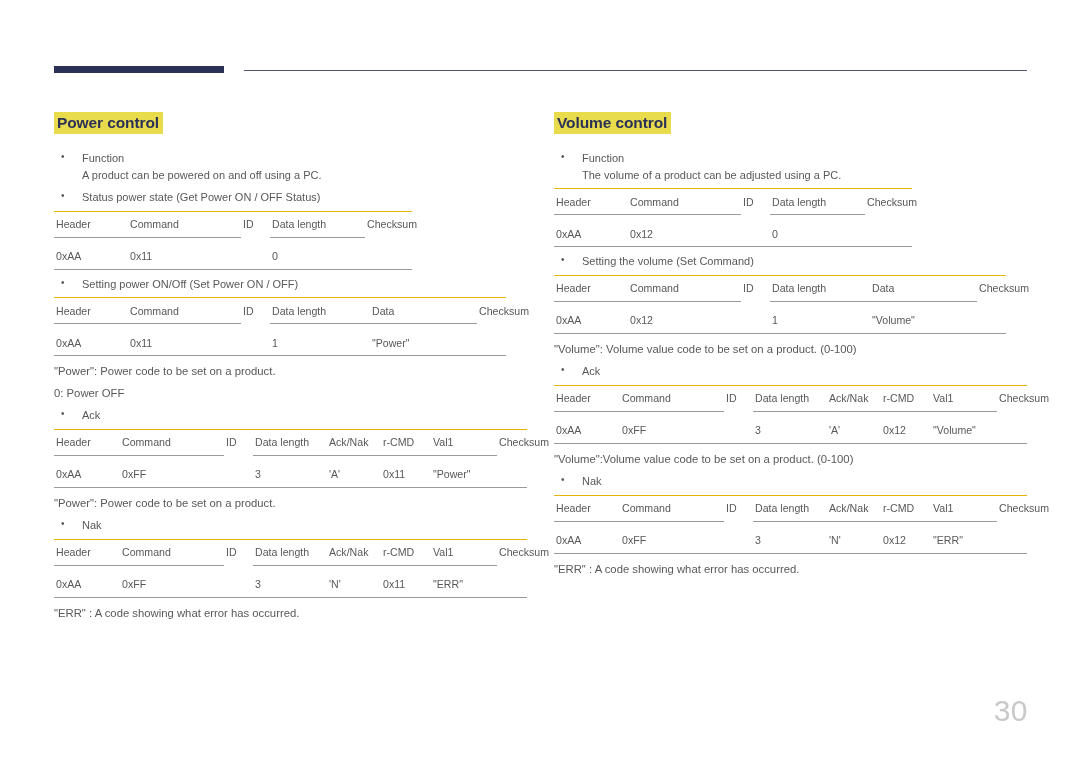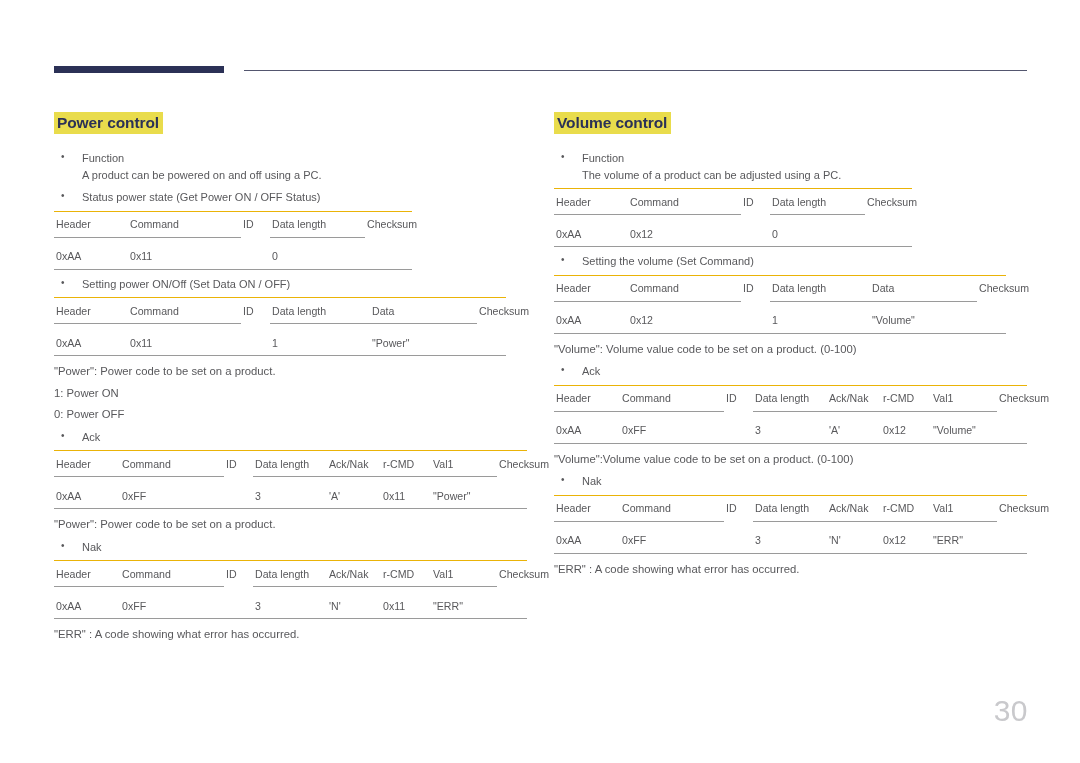--- a/index.html
+++ b/index.html
@@ -183,21 +183,21 @@
         <td class="seg">0xAA</td>
         <td class="seg">0x11</td>
         <td></td>
         <td class="seg">0</td>
         <td></td>
       </tr>
     </tbody>
       </table>
 
     
-    <div class="bullet">Setting power ON/Off (Set Data ON / OFF)</div>
+    <div class="bullet">Setting power ON/Off (Set Power ON / OFF)</div>
     <table class="proto-table" style="width:452px">
       <colgroup>
         <col style="width:74px">
           <col style="width:113px">
           <col style="width:29px">
         <col style="width:100px">
           <col style="width:107px">
           <col style="width:29px">
       </colgroup>
       <tbody>
@@ -213,21 +213,20 @@
         <td class="seg">0xAA</td>
         <td class="seg">0x11</td>
         <td></td>
         <td class="seg">1</td>
         <td class="seg">"Power"</td>
         <td></td>
       </tr>
     </tbody>
       </table>
     <div class="note">"Power": Power code to be set on a product.</div>
-    <div class="note tight">1: Power ON</div>
     <div class="note tight">0: Power OFF</div>
 
     
     <div class="bullet">Ack</div>
     <table class="proto-table" style="width:473px">
       <colgroup>
         <col style="width:66px">
           <col style="width:104px">
           <col style="width:29px">
         <col style="width:74px">

